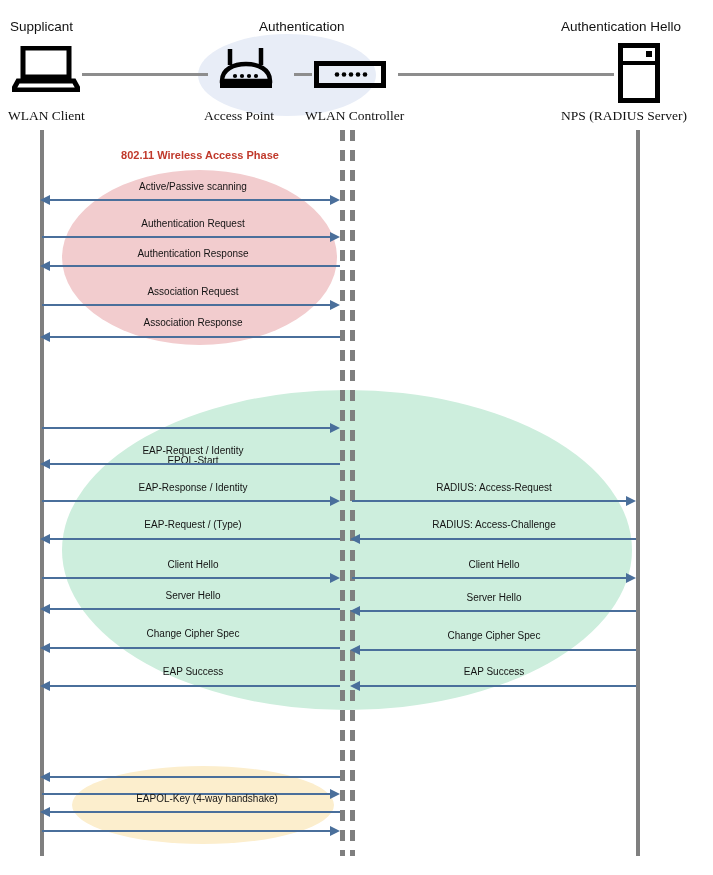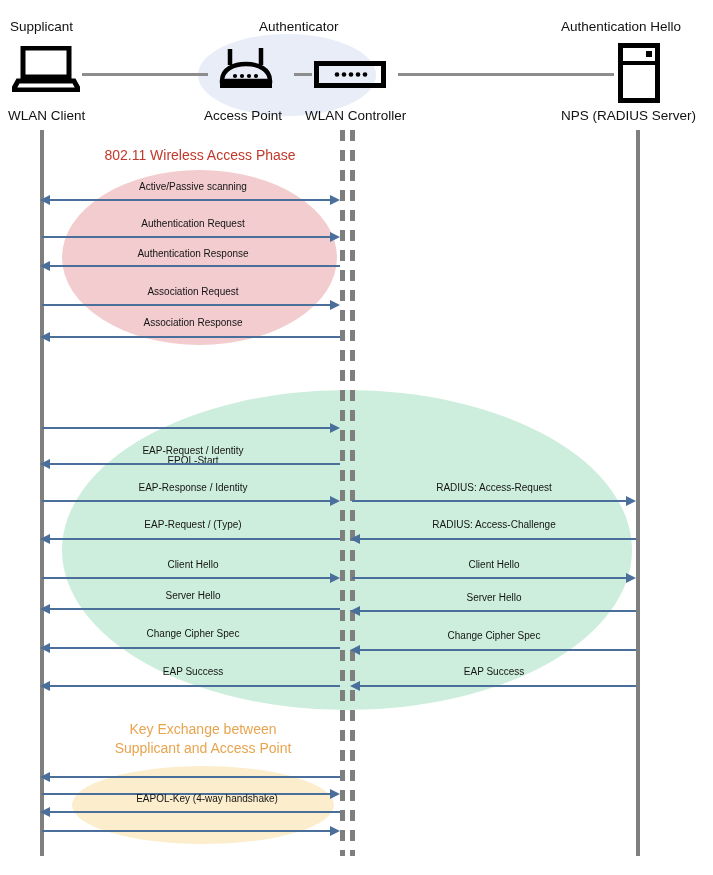--- a/index.html
+++ b/index.html
@@ -23,20 +23,21 @@
     position: absolute;
     font-size: 13.5px;
     color: #111111;
     white-space: nowrap;
   }
   .node-label {
     position: absolute;
     font-size: 13.5px;
     color: #111111;
     white-space: nowrap;
+    font-family: Liberation Serif, serif;
   }
 
   .auth-blob {
     position: absolute;
     left: 198px;
     top: 34px;
     width: 178px;
     height: 82px;
     border-radius: 50%;
     background: #e8edf7;
@@ -69,22 +70,22 @@
 
   
   .phase-ellipse {
     position: absolute;
     border-radius: 50%;
   }
 
   
   .phase-caption {
     position: absolute;
-    font-size: 14px;
-    font-weight: normal;
+    font-size: 11px;
+    font-weight: bold;
     text-align: center;
     line-height: 19px;
     white-space: pre-line;
   }
 
   
   .msg-label {
     position: absolute;
     font-size: 10px;
     color: #141414;
@@ -108,21 +109,21 @@
 </style>
 </head>
 <body>
 
 <div id="stage">
 
   <div class="auth-blob"></div>
 
   <div class="role-title" style="left:10px; top:19px;">Supplicant</div>
 
-  <div class="role-title" style="left:259px; top:19px;">Authenticator</div>
+  <div class="role-title" style="left:259px; top:19px;">Authentication</div>
 
   <div class="role-title" style="left:561px; top:19px;">Authentication Hello</div>
 
   <div class="hwire" style="left:82px;  top:73px; width:126px;"></div>
   <div class="hwire" style="left:294px; top:73px; width:18px;"></div>
   <div class="hwire" style="left:398px; top:73px; width:216px;"></div>
 
   <div class="icon-wrap" style="left:12px; top:46px;">
     <svg width="68" height="46" viewBox="0 0 68 46" aria-hidden="true">
       <rect x="11" y="2" width="46" height="29" fill="none" stroke="#000" stroke-width="5"></rect>
@@ -177,22 +178,20 @@
   <div class="phase-ellipse" style="left:72px; top:766px; width:262px; height:78px; background:#fceecd;"></div>
 
   <div class="lifeline" style="left:40px; top:130px; height:726px;"></div>
   <div class="lifeline-dashed" style="left:340px; top:130px; height:726px;"></div>
   <div class="lifeline-dashed" style="left:350px; top:130px; height:726px;"></div>
   <div class="lifeline" style="left:636px; top:130px; height:726px;"></div>
 
   <div class="phase-caption" style="left:60px; top:146px; width:280px; color:#c0392b;">802.11 Wireless Access Phase</div>
 
 
-  <div class="phase-caption" style="left:63px; top:720px; width:280px; color:#e8a44f;">Key Exchange between
-Supplicant and Access Point</div>
 
   <div class="msg-label" style="left:193px; top:181px;">Active/Passive scanning</div>
   <div class="arrow-line" style="left:50px; top:199px; width:282px;"></div>
   <div class="arrow-head left" style="left:40px; top:195px;"></div>
   <div class="arrow-head right" style="left:330px; top:195px;"></div>
 
   <div class="msg-label" style="left:193px; top:218px;">Authentication Request</div>
   <div class="arrow-line" style="left:42px; top:236px; width:290px;"></div>
   <div class="arrow-head right" style="left:330px; top:232px;"></div>
 

